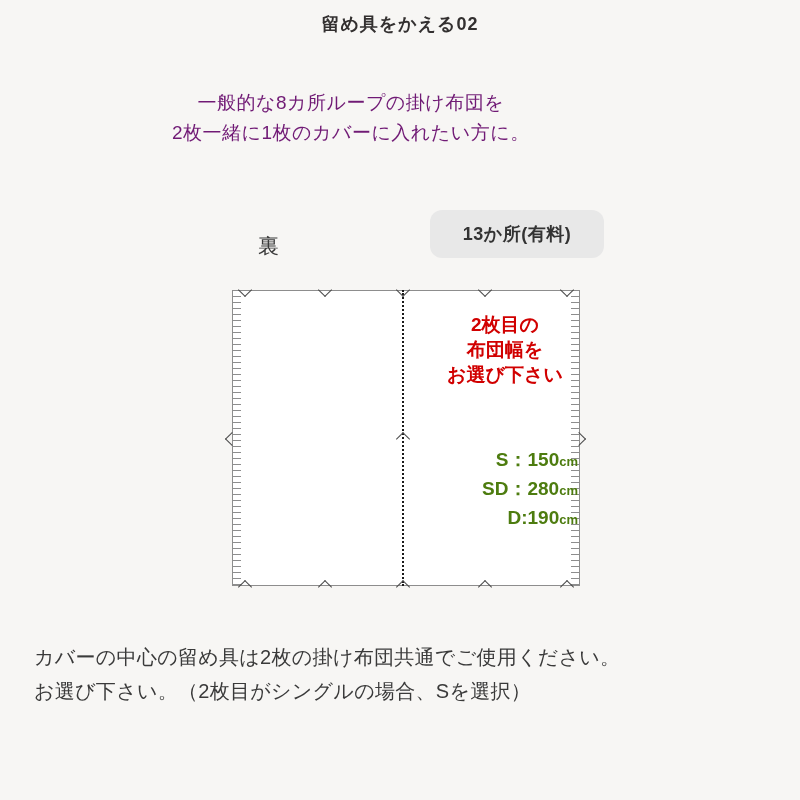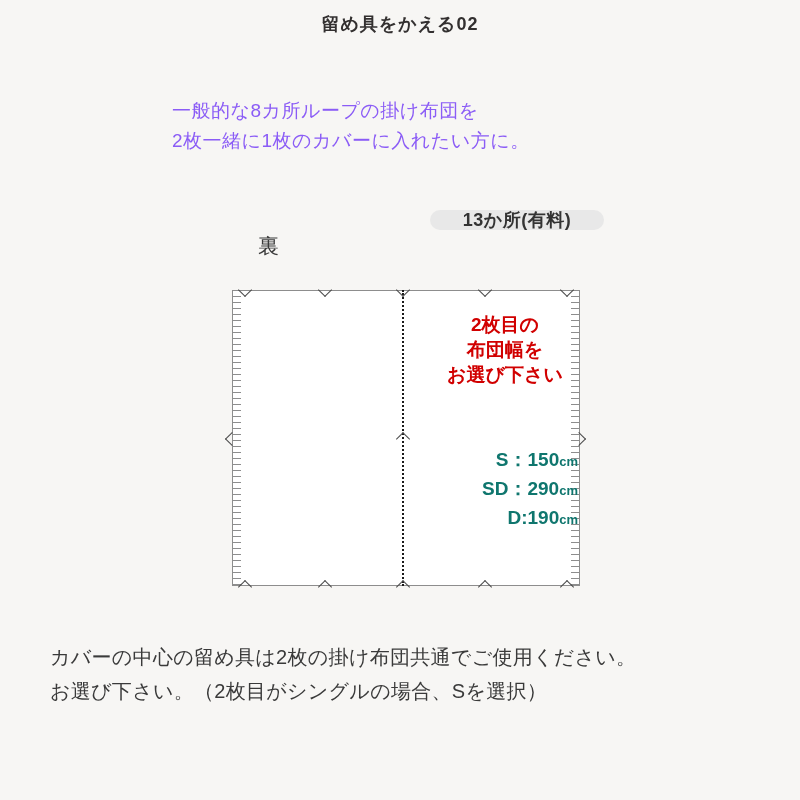--- a/index.html
+++ b/index.html
@@ -31,34 +31,35 @@
     text-align: center;
     font-size: 18px;
     font-weight: bold;
     letter-spacing: 1px;
     color: #333030;
   }
 
   .lead {
     position: absolute;
     left: 172px;
-    top: 96px;
+    top: 88px;
     font-size: 19px;
     line-height: 30px;
-    color: #8b5cf6;
+    color: #701a75;
     letter-spacing: 0.5px;
+    text-align: center;
   }
   .lead div { white-space: pre; }
 
   .badge {
     position: absolute;
     left: 430px;
     top: 210px;
     width: 174px;
-    height: 20px;
+    height: 48px;
     background: #e8e8e8;
     display: flex;
     align-items: center;
     justify-content: center;
     font-size: 18px;
     font-weight: bold;
     color: #333;
     letter-spacing: 0.5px;
     border-radius: 12px;
   }
@@ -138,39 +139,39 @@
     font-weight: bold;
     line-height: 25px;
   }
   .red-note div { white-space: nowrap; }
 
   .sizes {
     position: absolute;
     left: 186px;
     top: 156px;
     width: 160px;
-    color: #0f766e;
+    color: #4d7c0f;
     font-size: 19px;
     font-weight: bold;
     line-height: 27px;
     text-align: right;
   }
   .sizes div { white-space: nowrap; }
   .sizes .unit { font-size: 13px; }
 
   .footer {
     position: absolute;
     left: 34px;
     top: 640px;
     font-size: 20px;
     line-height: 34px;
     color: #3a3a3a;
     letter-spacing: 0.3px;
   }
-  .footer div { white-space: pre; margin-left: 16px; }
+  .footer div { white-space: pre; }
 </style>
 </head>
 <body>
 
 <div id="page">
 
   <div class="title">留め具をかえる02</div>
 
   <div class="lead">
     <div>一般的な8カ所ループの掛け布団を</div>
@@ -206,21 +207,21 @@
     <div class="clip bottom" style="left: 166px; top: 144px;"></div>
 
     <div class="red-note">
       <div>2枚目の</div>
       <div>布団幅を</div>
       <div>お選び下さい</div>
     </div>
 
     <div class="sizes">
       <div><span>S：150</span><span class="unit">cm</span></div>
-      <div><span>SD：290</span><span class="unit">cm</span></div>
+      <div><span>SD：280</span><span class="unit">cm</span></div>
       <div><span>D:190</span><span class="unit">cm</span></div>
     </div>
   </div>
 
   <div class="footer">
     <div>カバーの中心の留め具は2枚の掛け布団共通でご使用ください。</div>
     <div>お選び下さい。（2枚目がシングルの場合、Sを選択）</div>
   </div>
 
 </div>

